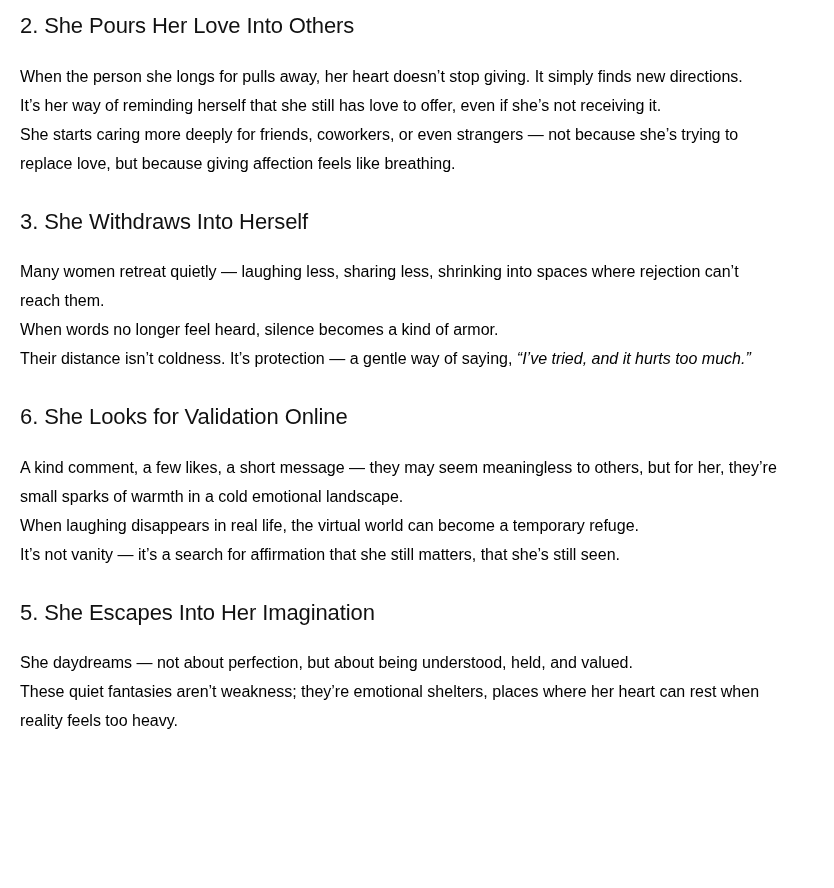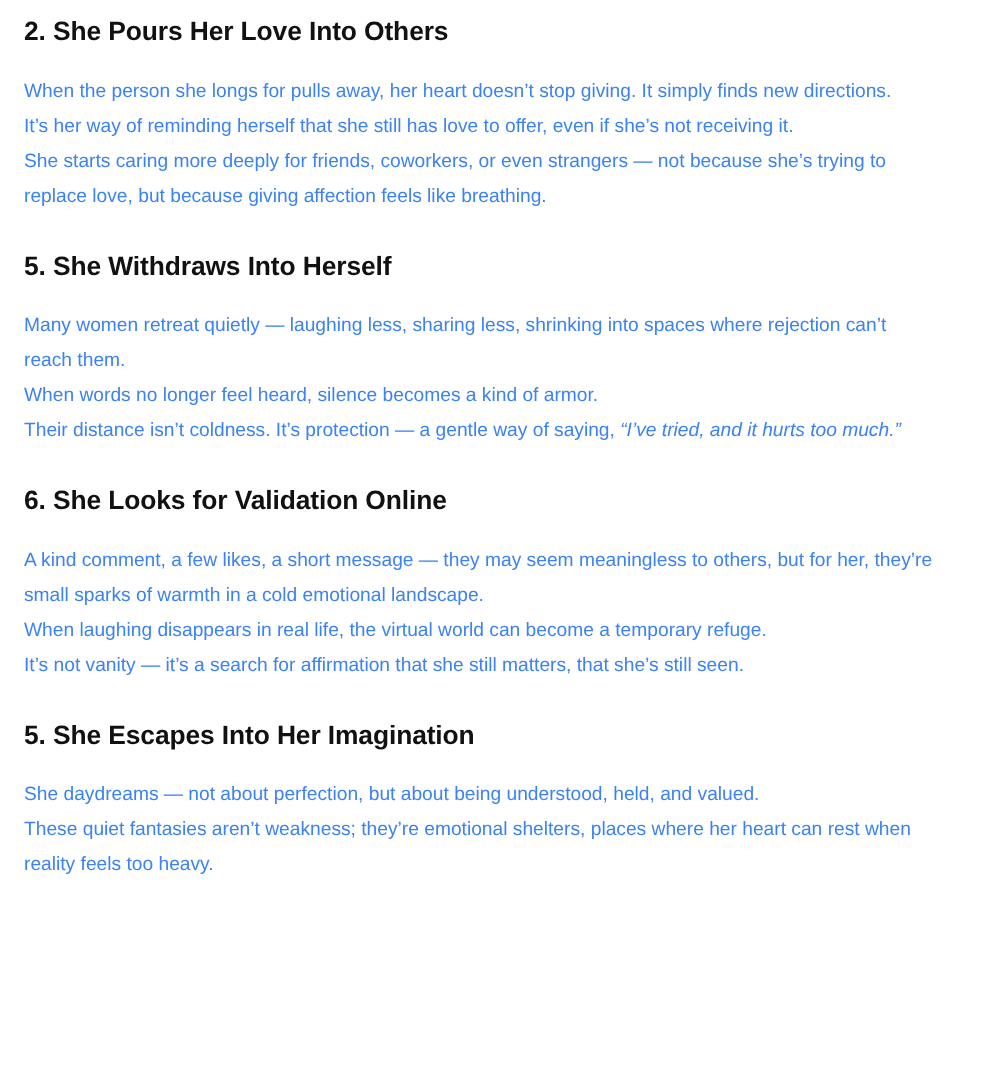--- a/index.html
+++ b/index.html
@@ -21,29 +21,29 @@
   }
   .section {
     margin: 0 0 0 0;
   }
   .section + .section {
     margin-top: 30px;
   }
   h2.heading {
     font-size: 22px;
     line-height: 1.25;
-    font-weight: bold;
+    font-weight: normal;
     color: #111111;
     margin: 0 0 22px 0;
     letter-spacing: -0.1px;
   }
   p.para {
     font-size: 16px;
     line-height: 29px;
-    color: #3b82f6;
+    color: #000000;
     margin: 0;
   }
   p.para + p.para {
     margin-top: 0;
   }
   em.quote {
     font-style: italic;
   }
 </style>
 </head>
@@ -52,21 +52,21 @@
 <div class="page">
 
   <section class="section">
     <h2 class="heading">2. She Pours Her Love Into Others</h2>
     <p class="para">When the person she longs for pulls away, her heart doesn’t stop giving. It simply finds new directions.</p>
     <p class="para">It’s her way of reminding herself that she still has love to offer, even if she’s not receiving it.</p>
     <p class="para">She starts caring more deeply for friends, coworkers, or even strangers — not because she’s trying to replace love, but because giving affection feels like breathing.</p>
   </section>
 
   <section class="section">
-    <h2 class="heading">5. She Withdraws Into Herself</h2>
+    <h2 class="heading">3. She Withdraws Into Herself</h2>
     <p class="para">Many women retreat quietly — laughing less, sharing less, shrinking into spaces where rejection can’t reach them.</p>
     <p class="para">When words no longer feel heard, silence becomes a kind of armor.</p>
     <p class="para"><span>Their distance isn’t coldness. It’s protection — a gentle way of saying, </span><em class="quote">“I’ve tried, and it hurts too much.”</em></p>
   </section>
 
   <section class="section">
     <h2 class="heading">6. She Looks for Validation Online</h2>
     <p class="para">A kind comment, a few likes, a short message — they may seem meaningless to others, but for her, they’re small sparks of warmth in a cold emotional landscape.</p>
     <p class="para">When laughing disappears in real life, the virtual world can become a temporary refuge.</p>
     <p class="para">It’s not vanity — it’s a search for affirmation that she still matters, that she’s still seen.</p>

